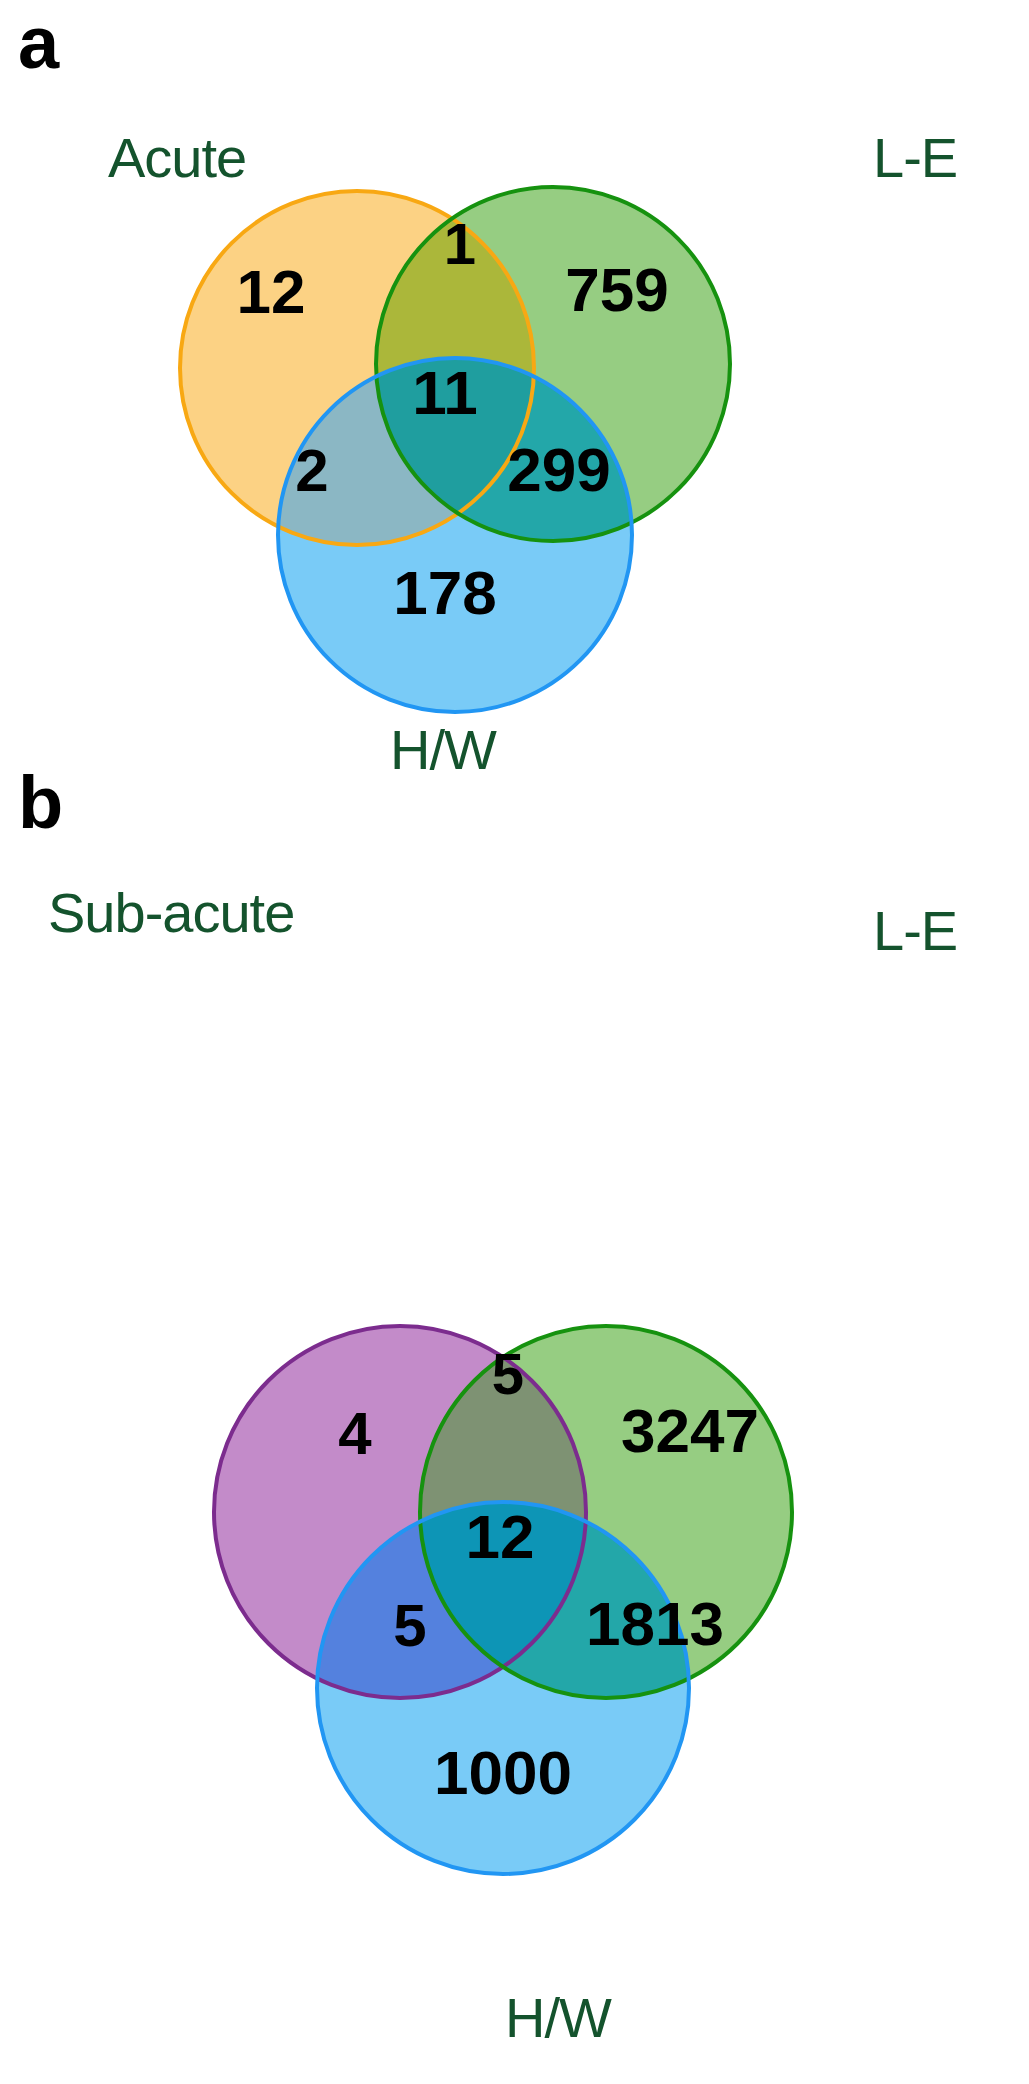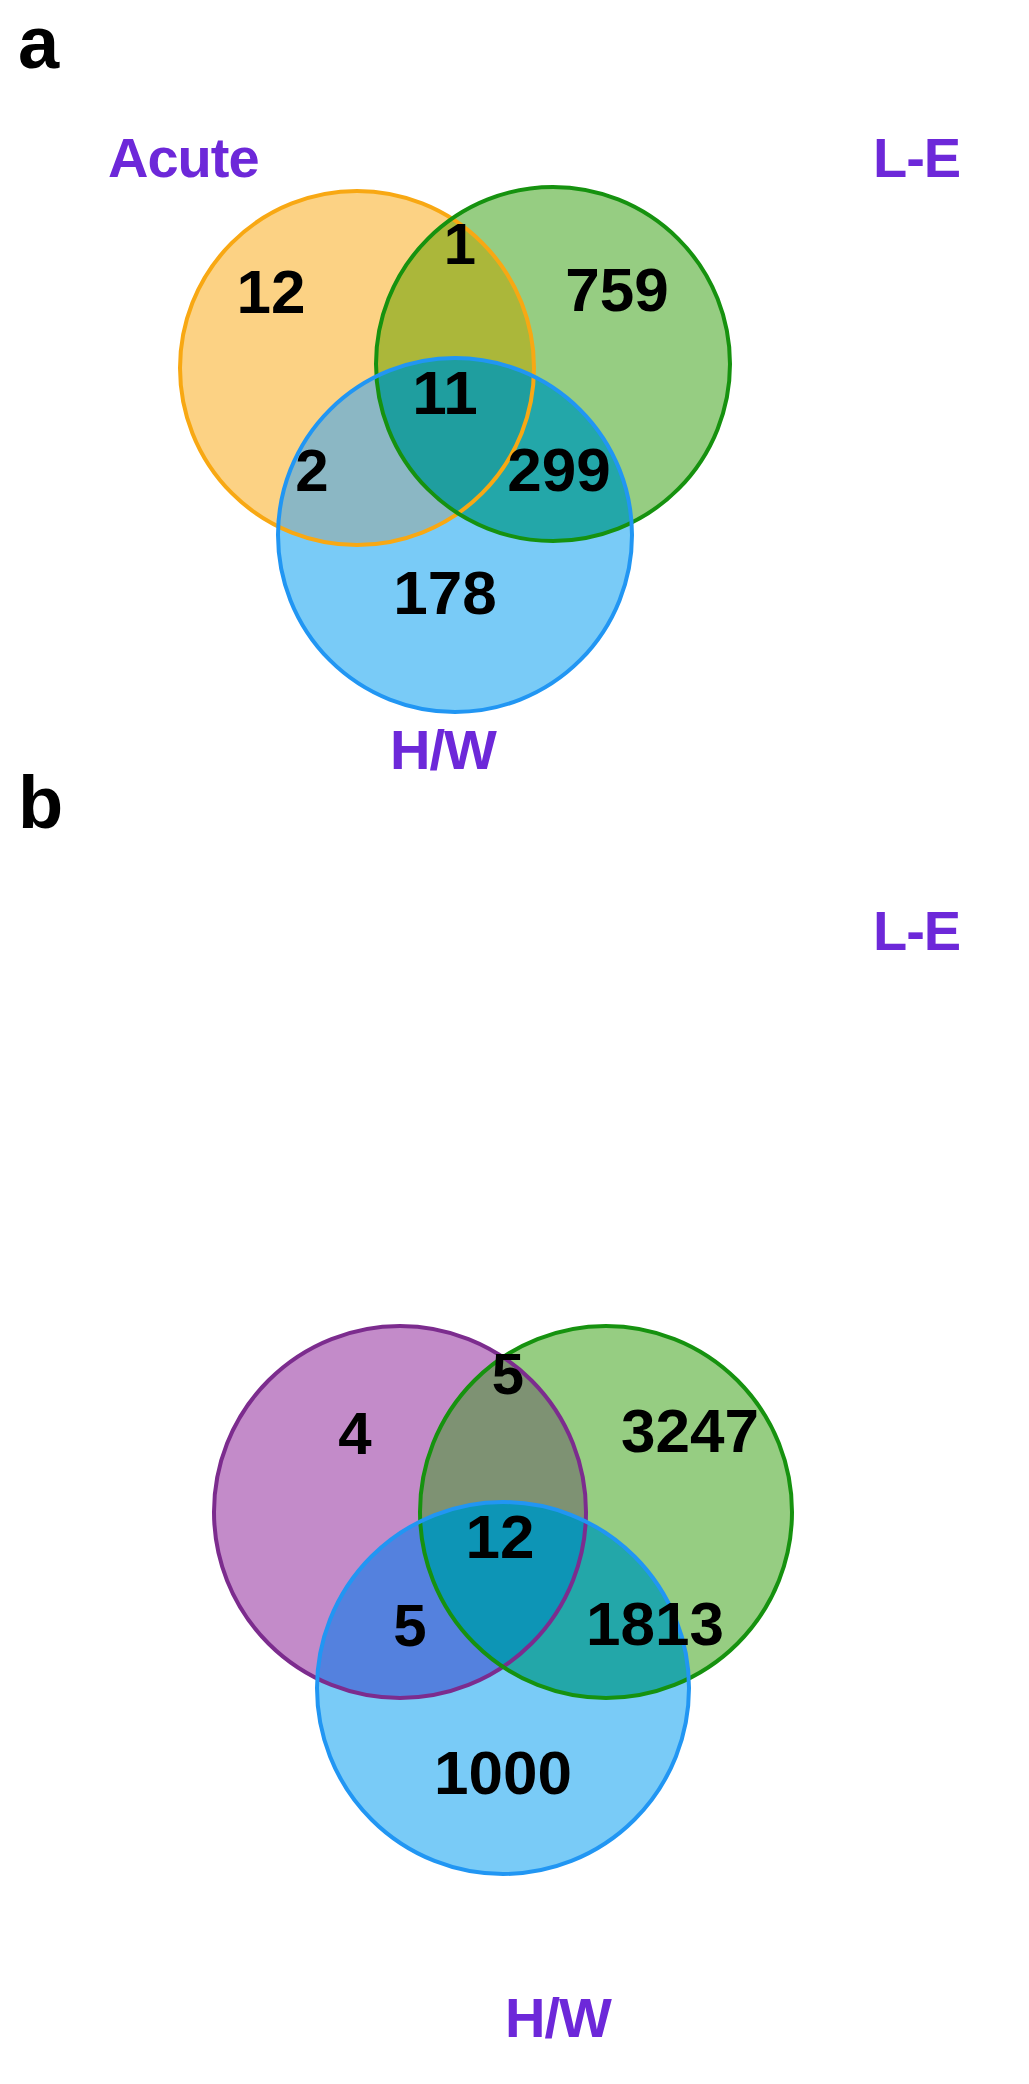--- a/index.html
+++ b/index.html
@@ -37,24 +37,24 @@
     line-height: 1;
     color: #000000;
     letter-spacing: -1px;
   }
   #panel-a .panel-letter { left: 18px; top: 6px; }
   #panel-b .panel-letter { left: 18px; top: -24px; }
 
   .set-label {
     position: absolute;
     font-family: "Liberation Sans", sans-serif;
-    font-weight: bold;
+    font-weight: normal;
     font-size: 56px;
     line-height: 1;
-    color: #6d28d9;
+    color: #14532d;
     white-space: nowrap;
     letter-spacing: -1px;
   }
 
   .venn-svg {
     position: absolute;
     left: 0;
     top: 0;
     overflow: visible;
   }
@@ -126,20 +126,21 @@
       <text class="count" x="445" y="392" font-size="62">11</text>
       <text class="count" x="559" y="469" font-size="62">299</text>
       <text class="count" x="445" y="592" font-size="62">178</text>
     </svg>
   </div>
 
   <div class="panel" id="panel-b">
 
     <div class="panel-letter">b</div>
 
+    <div class="set-label" style="left:48px; top:95px;">Sub-acute</div>
 
     <div class="set-label" style="left:873px; top:113px;">L-E</div>
 
     <div class="set-label" style="left:505px; top:1200px;">H/W</div>
 
     <svg class="venn-svg" width="1029" height="1294" viewBox="0 0 1029 1294">
       <defs>
         <clipPath id="b-clip-L">
             <circle cx="400" cy="722" r="186"></circle>
           </clipPath>

